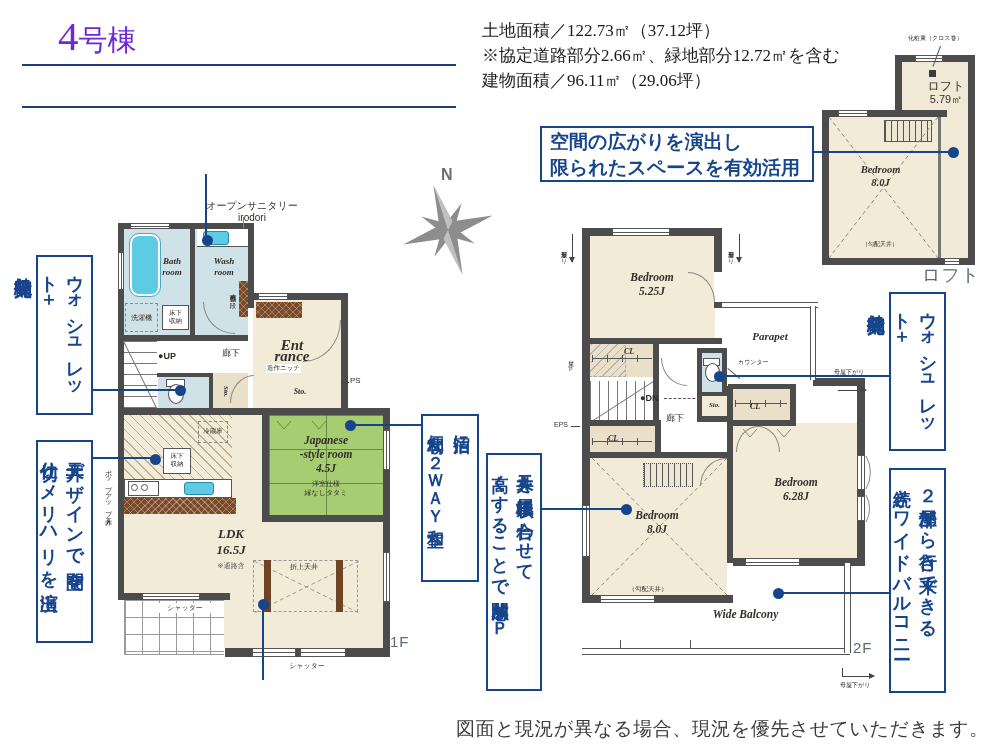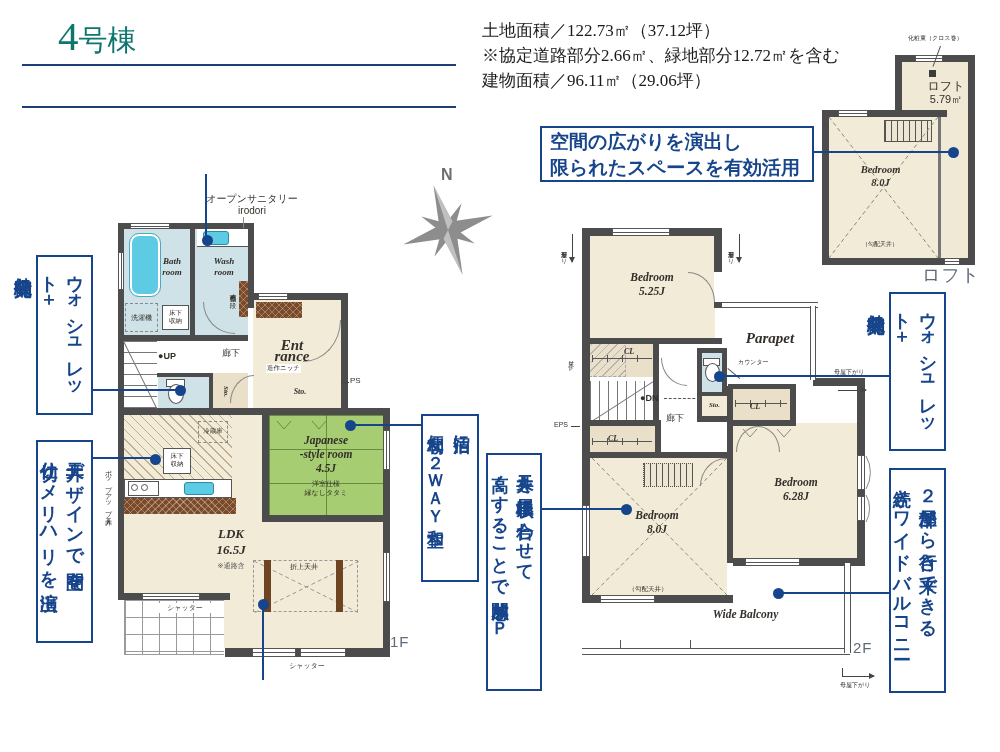--- a/index.html
+++ b/index.html
@@ -14,21 +14,21 @@
 .co-v{writing-mode:vertical-rl;text-orientation:mixed;padding:6px 3px;letter-spacing:1px}
 .ln{position:absolute;background:#17458c}
 .dt{position:absolute;width:11px;height:11px;border-radius:50%;background:#17458c}
 .rm{position:absolute;box-sizing:border-box}
 .cream{background:#f1ebd7}
 .blue{background:#cfe2e8}
 .tan{background:#eadfc8}
 .lbl{position:absolute;color:#332f2a;text-align:center}
 .en{font-family:"Liberation Serif","DejaVu Serif",serif;font-style:italic;font-weight:bold}
 .serif{font-family:"Liberation Serif","DejaVu Serif",serif}
-.navy{color:#0f766e}
+.navy{color:#6d28d9}
 .hatch45{background-image:repeating-linear-gradient(45deg,rgba(150,125,85,.55) 0 1px,transparent 1px 7px)}
 .kcounter{background:#7b4a28;background-image:repeating-linear-gradient(45deg,rgba(255,255,255,.3) 0 1px,transparent 1px 5px),repeating-linear-gradient(-45deg,rgba(255,255,255,.3) 0 1px,transparent 1px 5px)}
 .stairsH{background:#fff;background-image:repeating-linear-gradient(180deg,#777 0 1px,transparent 1px 11px)}
 .stairsV{background:#fff;background-image:repeating-linear-gradient(90deg,#777 0 1px,transparent 1px 9px)}
 .diag{position:absolute;background:#777;height:1px;transform-origin:0 0}
 .tile{background:#fff;background-image:linear-gradient(#9a9a9a 1px,transparent 1px),linear-gradient(90deg,#9a9a9a 1px,transparent 1px);background-size:17px 17px;border-left:1px solid #9a9a9a;border-bottom:1px solid #9a9a9a}
 .tatami{background:#a6cd72;background-image:linear-gradient(rgba(80,120,45,.75) 1px,transparent 1px),linear-gradient(90deg,rgba(80,120,45,.75) 1px,transparent 1px);background-size:57px 34px}
 .clhatch{background-image:repeating-linear-gradient(135deg,#b5b5b5 0 1px,transparent 1px 6px);border:1px dashed #aaa;box-sizing:border-box}
 .ladder{background:#ece6d3;background-image:repeating-linear-gradient(90deg,#555 0 1px,transparent 1px 6px);border:1px solid #555;box-sizing:border-box}
 .rod{background-image:linear-gradient(#555,#555),repeating-linear-gradient(90deg,#555 0 1px,transparent 1px 15px);background-size:100% 1px,100% 100%;background-position:0 50%,0 0;background-repeat:no-repeat,repeat}
@@ -150,21 +150,21 @@
   <div class="rm" style="left:264px;top:560px;width:7px;height:52px;background:#6e4422;"></div>
   <div class="rm" style="left:336px;top:560px;width:7px;height:52px;background:#6e4422;"></div>
 
   <div class="a" style="left:276px;top:416px;"><svg width="16" height="9">
         <polyline points="1,0 8,8 15,0" fill="none" stroke="#6a8a45"></polyline>
       </svg></div>
   <div class="a" style="left:311px;top:416px;"><svg width="16" height="9">
         <polyline points="1,0 8,8 15,0" fill="none" stroke="#6a8a45"></polyline>
       </svg></div>
 
-  <div class="lbl pre" style="left:192px;top:193px;width:120px;font-size:10px;line-height:12px;">オープンサニタリー
+  <div class="lbl pre" style="left:192px;top:200px;width:120px;font-size:10px;line-height:12px;">オープンサニタリー
 irodori</div>
   <div class="a" style="left:243px;top:217px;width:1px;height:11px;background:#888;"></div>
   <div class="lbl en pre" style="left:150px;top:256px;width:44px;font-size:9px;line-height:11px;">Bath
 room</div>
   <div class="lbl en pre" style="left:200px;top:256px;width:48px;font-size:9px;line-height:11px;">Wash
 room</div>
   <div class="lbl" style="left:126px;top:313px;width:31px;font-size:7px;">洗濯機</div>
   <div class="lbl pre" style="left:162px;top:309px;width:27px;font-size:6.5px;line-height:8px;">床下
 収納</div>
   <div class="lbl vt" style="left:228px;top:272px;font-size:6.5px;height:42px;">可動棚４段</div>
@@ -275,21 +275,21 @@
   <div class="a" style="left:776px;top:424px;"><svg width="16" height="9">
         <polyline points="1,0 8,8 15,0" fill="none" stroke="#888"></polyline>
       </svg></div>
 
   <div class="lbl en pre" style="left:592px;top:270px;width:120px;font-size:11.5px;line-height:14px;">Bedroom
 5.25J</div>
   <div class="lbl vt" style="left:559px;top:234px;font-size:6px;height:40px;">母屋下がり</div>
   <div class="arrD" style="left:572px;top:234px;height:28px;"></div>
   <div class="lbl vt" style="left:726px;top:234px;font-size:6px;height:40px;">母屋下がり</div>
   <div class="arrD" style="left:739px;top:234px;height:28px;"></div>
-  <div class="lbl en" style="left:738px;top:330px;width:64px;font-size:15px;">Parapet</div>
+  <div class="lbl en" style="left:738px;top:330px;width:64px;font-size:11px;">Parapet</div>
   <div class="lbl en" style="left:624px;top:347px;font-size:8px;">CL</div>
   <div class="lbl vt" style="left:566px;top:346px;font-size:6px;height:32px;">床ＵＰ</div>
   <div class="lbl" style="left:640px;top:393px;font-size:9px;font-weight:bold;">●DN</div>
   <div class="a" style="left:664px;top:398px;width:36px;height:0;border-top:1px dashed #555;"></div>
   <div class="lbl" style="left:666px;top:412px;font-size:9px;">廊下</div>
   <div class="lbl" style="left:738px;top:358px;font-size:6px;">カウンター</div>
   <div class="diag" style="left:728px;top:368px;width:16px;transform:rotate(40deg);background:#555;"></div>
   <div class="lbl en" style="left:702px;top:401px;width:25px;font-size:7px;">Sto.</div>
   <div class="lbl" style="left:554px;top:421px;font-size:7px;">EPS</div>
   <div class="a" style="left:571px;top:426px;width:9px;height:1px;background:#444;"></div>
@@ -372,14 +372,15 @@
   <div class="ln" style="left:718px;top:375px;width:172px;height:2px;"></div>
   <div class="dt" style="left:714px;top:371px;"></div>
   <div class="co co-v pre" style="left:889px;top:292px;width:57px;height:159px;font-size:18px;line-height:26px;">ウォシュレット＋
 収納完備</div>
 
   <div class="ln" style="left:777px;top:592px;width:114px;height:2px;"></div>
   <div class="dt" style="left:773px;top:588px;"></div>
   <div class="co co-v pre" style="left:889px;top:468px;width:57px;height:225px;font-size:18px;line-height:26px;">２部屋から行き来できる
 続きワイドバルコニー</div>
 
+  <div class="a" style="left:456px;top:716px;font-size:19px;color:#3b3b3b;letter-spacing:0.5px;">図面と現況が異なる場合、現況を優先させていただきます。</div>
 
 </div>
 
 </body></html>

